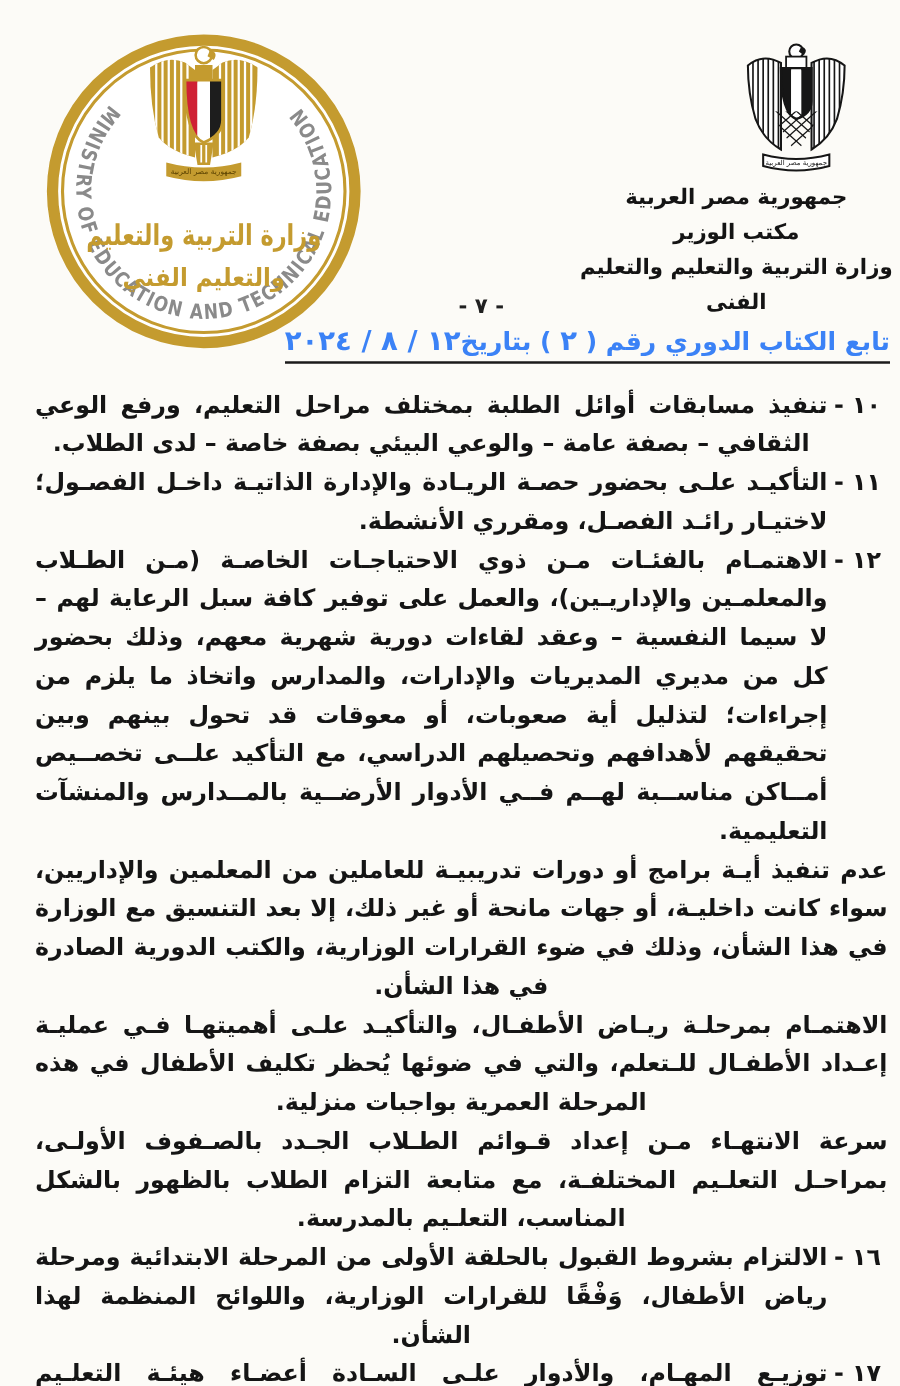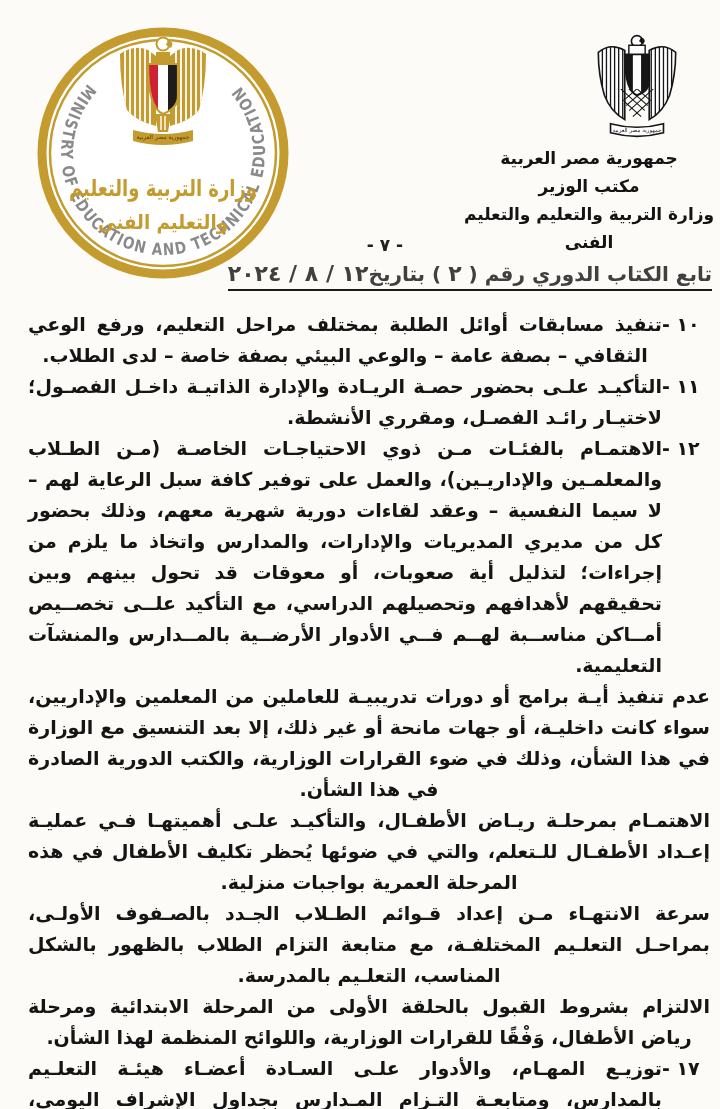--- a/index.html
+++ b/index.html
@@ -21,31 +21,31 @@
   }
   
   .page-num{
     position:absolute;top:235px;left:350px;width:70px;
     text-align:center;font-weight:bold;font-size:17px;color:#202020;
   }
   
   .doc-title{
     position:absolute;top:261px;right:8px;direction:rtl;
     font-size:20px;font-weight:bold;white-space:nowrap;
-    border-bottom:2.5px solid #1b1b1b;padding-bottom:3px;color:#404040;
+    border-bottom:2.5px solid #1b1b1b;padding-bottom:3px;color:#3b82f6;
   }
   .doc-title .hand{font-size:22px;letter-spacing:1px;}
   
   .body-list{
     position:absolute;top:309px;right:10px;left:28px;
     direction:rtl;font-size:19px;line-height:31px;font-weight:bold;
     color:#151515;
   }
   .item{display:flex;}
-  .num{flex:0 0 48px;text-align:left;white-space:nowrap;}
+  .num{flex:0 0 48px;text-align:center;white-space:nowrap;}
   .txt{flex:1;display:block;text-align:justify;}
   .txt[data-align="center"]{text-align-last:center;}
   .txt[data-align="right"]{text-align-last:right;}
 </style>
 </head>
 <body>
 
 <div class="page">
 
   <div class="seal">
@@ -194,20 +194,21 @@
     <div class="item">
       <span class="txt" data-align="center">عدم تنفيذ أيـة برامج أو دورات تدريبيـة للعاملين من المعلمين والإداريين، سواء كانت داخليـة، أو جهات مانحة أو غير ذلك، إلا بعد التنسيق مع الوزارة في هذا الشأن، وذلك في ضوء القرارات الوزارية، والكتب الدورية الصادرة في هذا الشأن.</span>
     </div>
     <div class="item">
       <span class="txt" data-align="center">الاهتمـام بمرحلـة ريـاض الأطفـال، والتأكيـد علـى أهميتهـا فـي عمليـة إعـداد الأطفـال للـتعلم، والتي في ضوئها يُحظر تكليف الأطفال في هذه المرحلة العمرية بواجبات منزلية.</span>
     </div>
     <div class="item">
       <span class="txt" data-align="center">سرعة الانتهـاء مـن إعداد قـوائم الطـلاب الجـدد بالصـفوف الأولـى، بمراحـل التعلـيم المختلفـة، مع متابعة التزام الطلاب بالظهور بالشكل المناسب، التعلـيم بالمدرسة.</span>
     </div>
     <div class="item">
+      <span class="num">١٦ -</span>
       <span class="txt" data-align="center">الالتزام بشروط القبول بالحلقة الأولى من المرحلة الابتدائية ومرحلة رياض الأطفال، وَفْقًا للقرارات الوزارية، واللوائح المنظمة لهذا الشأن.</span>
     </div>
     <div class="item">
       <span class="num">١٧ -</span>
       <span class="txt" data-align="center">توزيـع المهـام، والأدوار علـى السـادة أعضـاء هيئـة التعلـيم بالمدارس، ومتابعـة التـزام المـدارس بجداول الإشراف اليومي، وبخاصة عند بدء اليوم الدراسي، والفسحة المدرسية، وموعد انصراف الطلاب من المدرسة؛ حفاظًا على تأمين الطلاب وسلامتهم، ولا يسمح بخروج أي من العاملين بالمدرسة، إلا من خلال تصريح كتابي.</span>
     </div>
   </div>
 
 </div>
 

